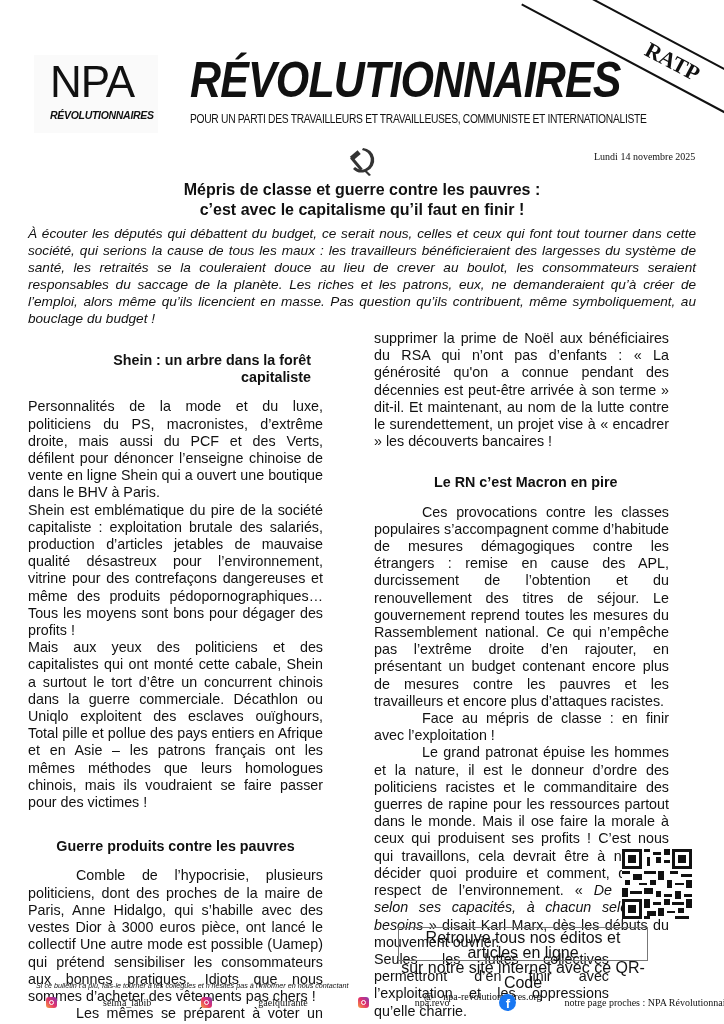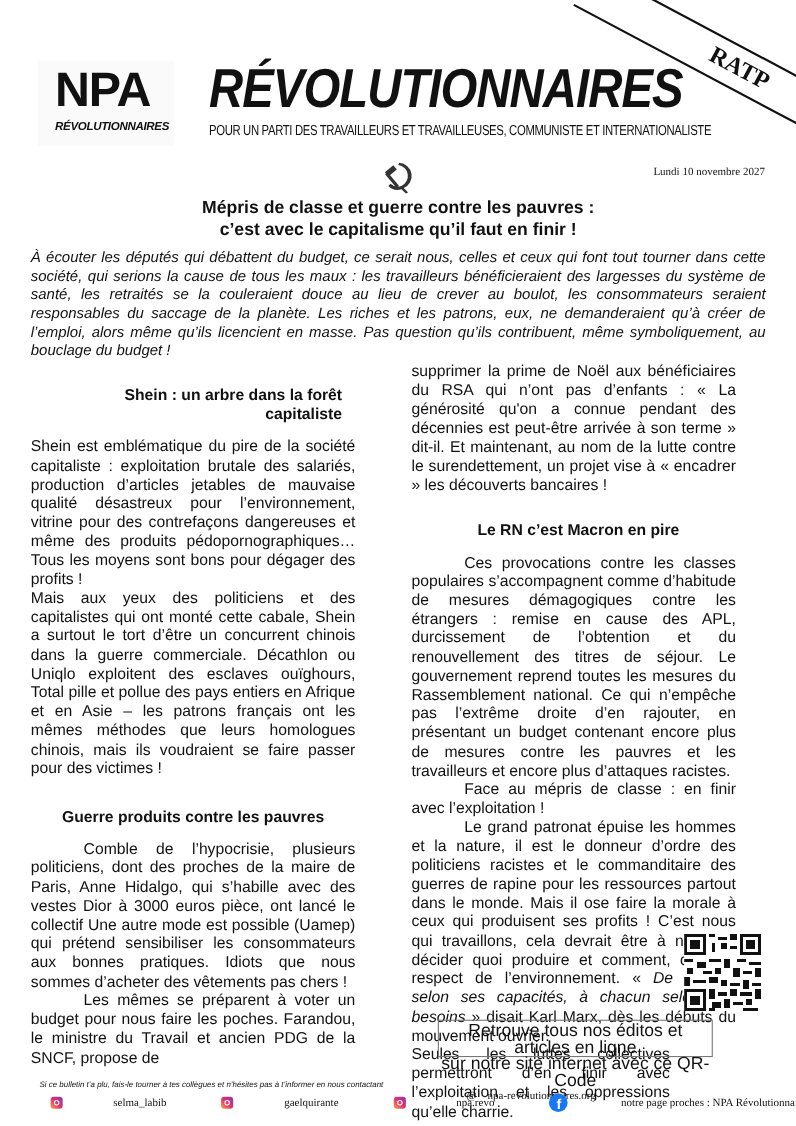--- a/index.html
+++ b/index.html
@@ -1,20 +1,20 @@
 <!DOCTYPE html>
 <html><head>
 <meta charset="utf-8">
 <style>
   html, body { margin:0; padding:0; background:#fff; }
   body { width:724px; height:1024px; position:relative; overflow:hidden; color:#111; font-family:"Liberation Sans", sans-serif; }
 
   
   .logo-box { position:absolute; left:34px; top:55px; width:124px; height:78px; background:#fafafa; }
-  .logo-npa { position:absolute; left:50px; top:60px; font-family:"Liberation Sans", sans-serif; font-weight:bold; font-size:44px; letter-spacing:-1px; line-height:44px; }
+  .logo-npa { position:absolute; left:50px; top:60px; font-family:"Liberation Sans", sans-serif; font-weight:normal; font-size:44px; letter-spacing:-1px; line-height:44px; }
   .logo-sub { position:absolute; left:50px; top:109px; font-family:"Liberation Sans", sans-serif; font-weight:bold; font-style:italic; font-size:10.5px; letter-spacing:-0.3px; }
   .masthead { position:absolute; left:190px; top:52px; font-family:"Liberation Sans", sans-serif; font-weight:bold; font-style:italic; font-size:50px; line-height:56px; letter-spacing:-1px; transform:scaleX(0.86); transform-origin:left top; }
   .tagline { position:absolute; left:190px; top:111px; font-family:"Liberation Sans", sans-serif; font-size:13.2px; letter-spacing:-0.4px; transform:scaleX(0.78); transform-origin:left top; white-space:nowrap; }
 
   .ratp-band { position:absolute; left:500px; top:-30px; width:320px; height:36px; border-top:2px solid #111; border-bottom:2px solid #111; transform-origin:left top; transform:translate(40px,0) rotate(28deg); background:#fff; }
   .ratp-label { position:absolute; left:0; right:0; top:4px; text-align:center; font-family:"Liberation Serif", serif; font-weight:bold; font-size:22px; }
 
   .hammer { position:absolute; left:345px; top:145px; width:32px; height:32px; }
   .date { position:absolute; left:594px; top:151px; font-family:"Liberation Serif", serif; font-size:10px; }
 
@@ -56,30 +56,31 @@
 
 <div class="ratp-band">
   <div class="ratp-label">RATP</div>
 </div>
 
 <svg class="hammer" viewBox="0 0 32 32">
   <path d="M18 3 A12 12 0 0 1 22 26 L26 30 L24 31 L20 27 A12 12 0 0 1 8 24 L10 22 A10 10 0 0 0 20 24 A10 10 0 0 0 17 5 Z" fill="#333"></path>
   <rect x="5" y="8" width="10" height="5" transform="rotate(-40 10 10)" fill="#333"></rect>
   <rect x="10" y="11" width="3" height="16" transform="rotate(-40 11 19)" fill="#333"></rect>
 </svg>
-<div class="date">Lundi 10 novembre 2027</div>
+<div class="date">Lundi 14 novembre 2025</div>
 
 <div class="title">
   <div>Mépris de classe et guerre contre les pauvres :</div>
   <div>c’est avec le capitalisme qu’il faut en finir !</div>
 </div>
 <div class="intro">À écouter les députés qui débattent du budget, ce serait nous, celles et ceux qui font tout tourner dans cette société, qui serions la cause de tous les maux : les travailleurs bénéficieraient des largesses du système de santé, les retraités se la couleraient douce au lieu de crever au boulot, les consommateurs seraient responsables du saccage de la planète. Les riches et les patrons, eux, ne demanderaient qu’à créer de l’emploi, alors même qu’ils licencient en masse. Pas question qu’ils contribuent, même symboliquement, au bouclage du budget !</div>
 
 <div class="col col-left">
   <h3 class="right-align">Shein : un arbre dans la forêt capitaliste</h3>
+  <p>Personnalités de la mode et du luxe, politiciens du PS, macronistes, d’extrême droite, mais aussi du PCF et des Verts, défilent pour dénoncer l’enseigne chinoise de vente en ligne Shein qui a ouvert une boutique dans le BHV à Paris.</p>
   <p>Shein est emblématique du pire de la société capitaliste : exploitation brutale des salariés, production d’articles jetables de mauvaise qualité désastreux pour l’environnement, vitrine pour des contrefaçons dangereuses et même des produits pédopornographiques… Tous les moyens sont bons pour dégager des profits !</p>
   <p>Mais aux yeux des politiciens et des capitalistes qui ont monté cette cabale, Shein a surtout le tort d’être un concurrent chinois dans la guerre commerciale. Décathlon ou Uniqlo exploitent des esclaves ouïghours, Total pille et pollue des pays entiers en Afrique et en Asie – les patrons français ont les mêmes méthodes que leurs homologues chinois, mais ils voudraient se faire passer pour des victimes !</p>
   <div class="gap"></div>
   <h3>Guerre produits contre les pauvres</h3>
   <p class="indent">Comble de l’hypocrisie, plusieurs politiciens, dont des proches de la maire de Paris, Anne Hidalgo, qui s’habille avec des vestes Dior à 3000 euros pièce, ont lancé le collectif Une autre mode est possible (Uamep) qui prétend sensibiliser les consommateurs aux bonnes pratiques. Idiots que nous sommes d’acheter des vêtements pas chers !</p>
   <p class="indent">Les mêmes se préparent à voter un budget pour nous faire les poches. Farandou, le ministre du Travail et ancien PDG de la SNCF, propose de</p>
 </div>
 
 <div class="col col-right">
   <p>supprimer la prime de Noël aux bénéficiaires du RSA qui n’ont pas d’enfants : « La générosité qu'on a connue pendant des décennies est peut-être arrivée à son terme » dit-il. Et maintenant, au nom de la lutte contre le surendettement, un projet vise à « encadrer » les découverts bancaires !</p>

